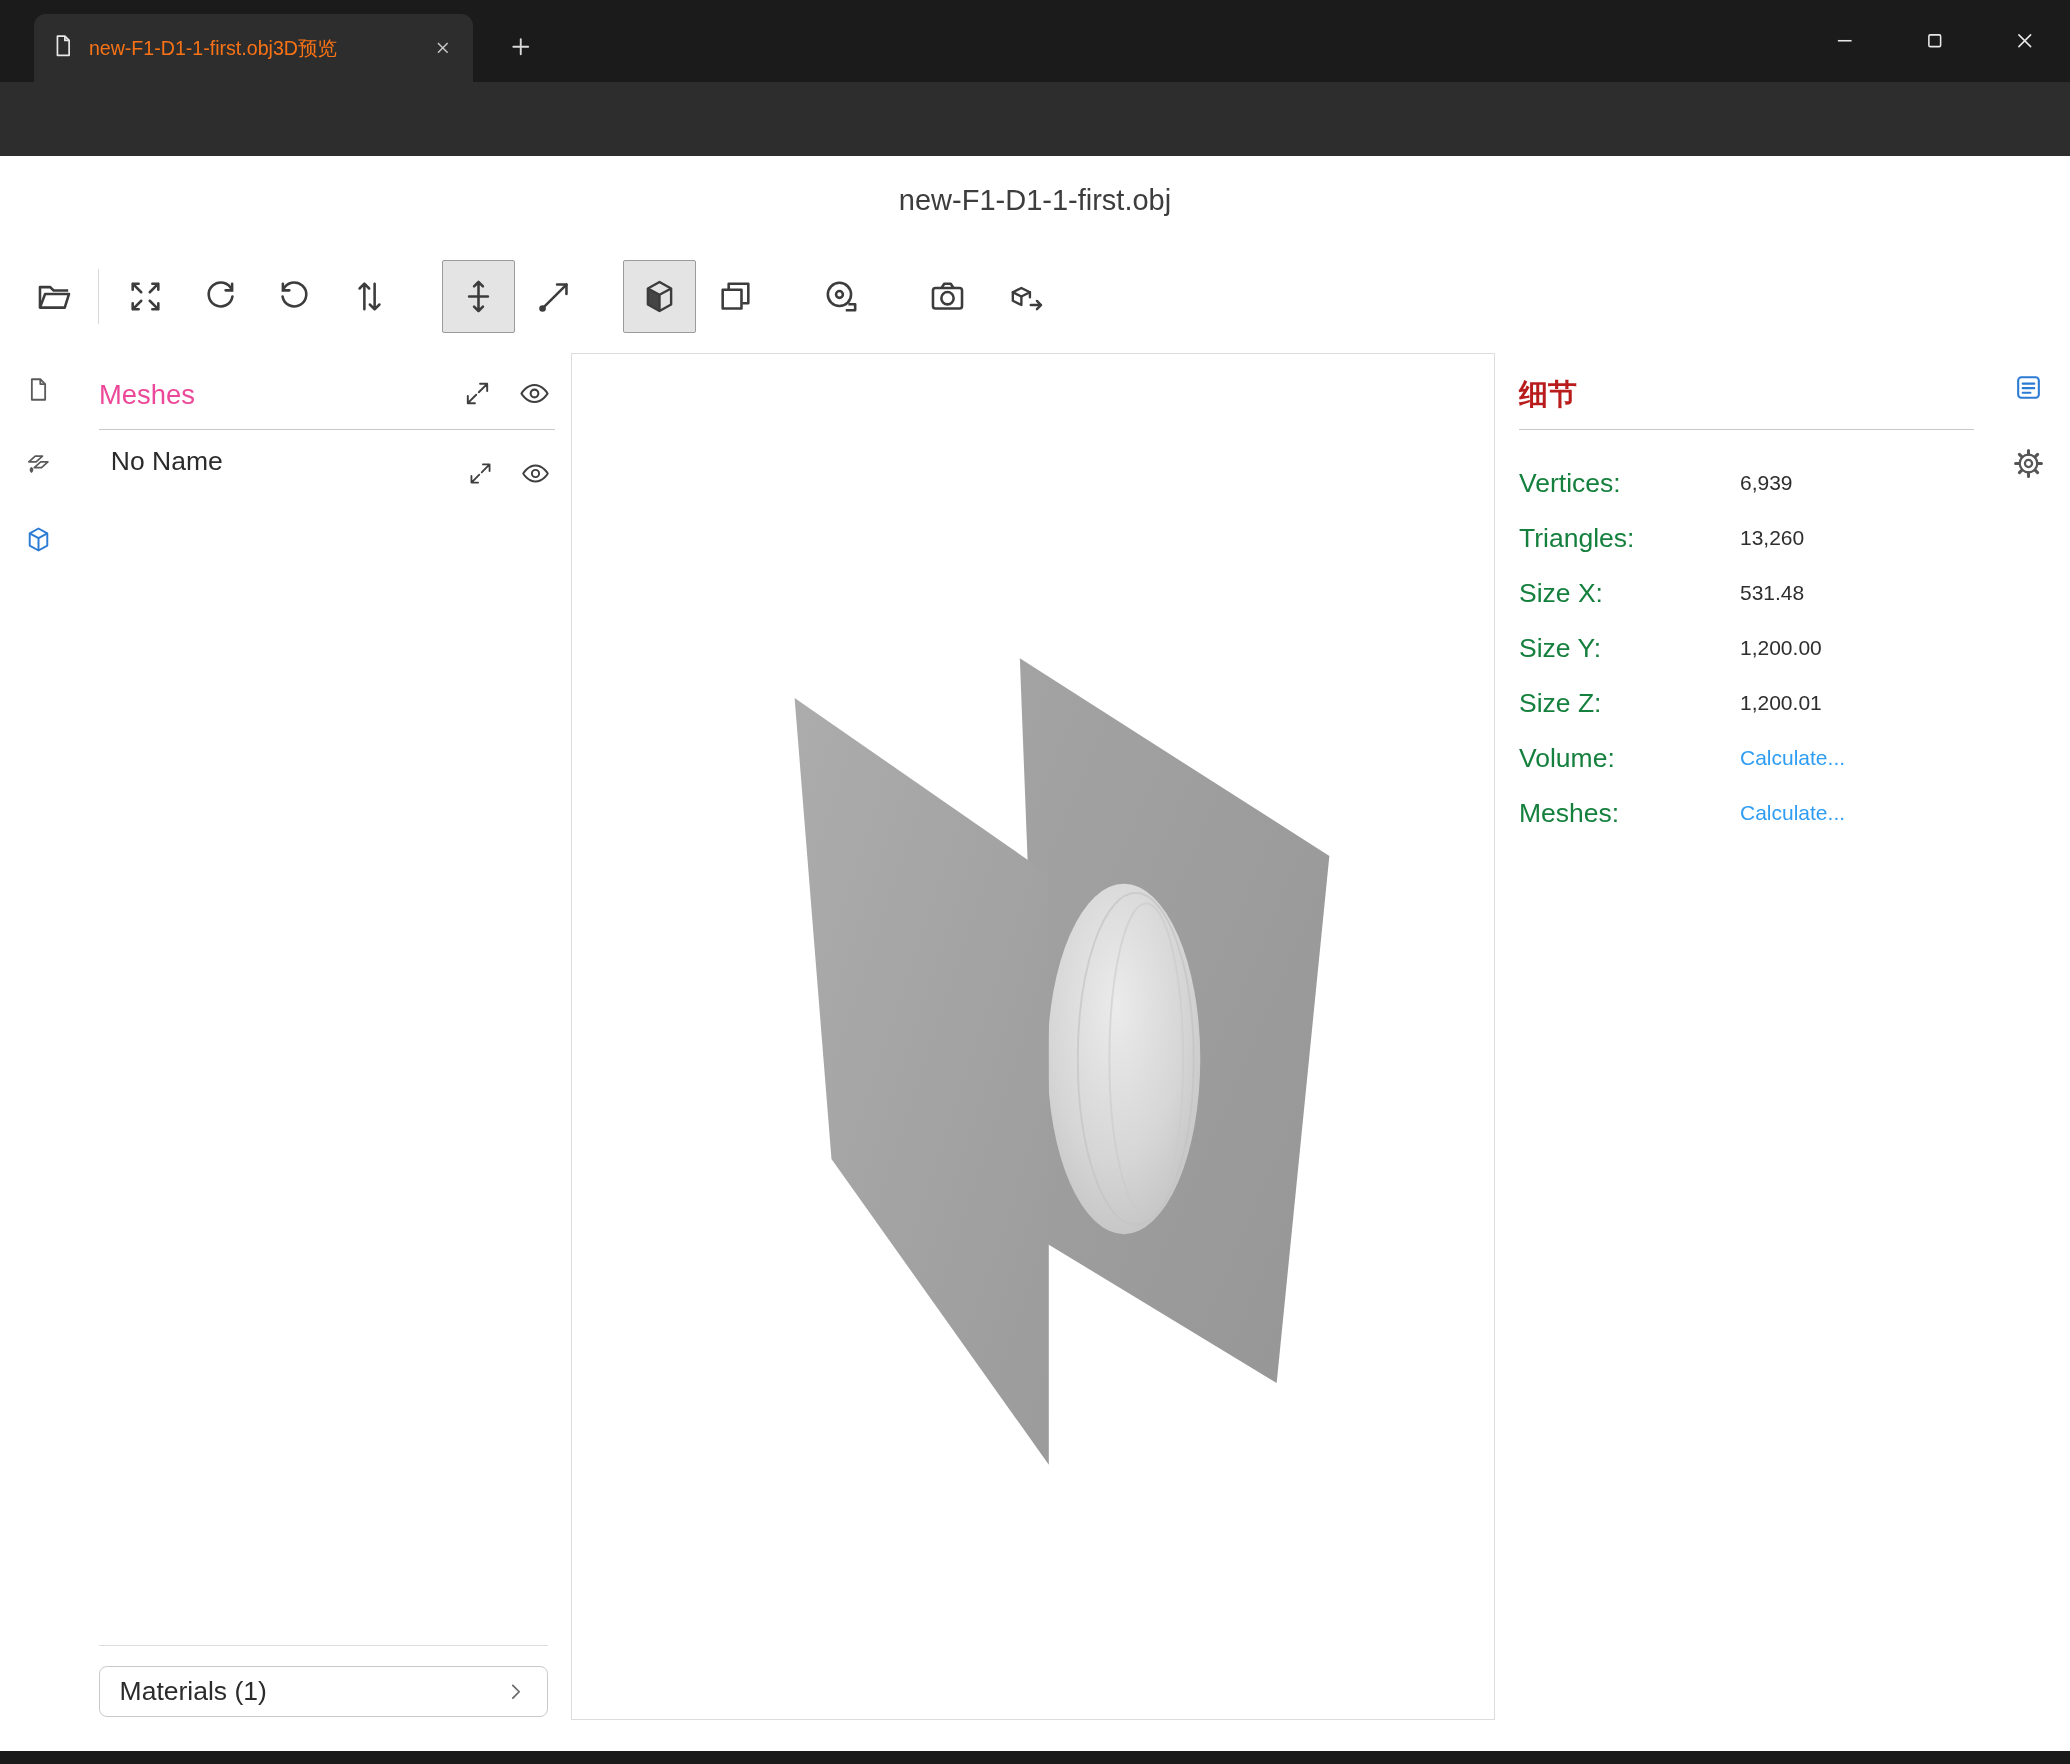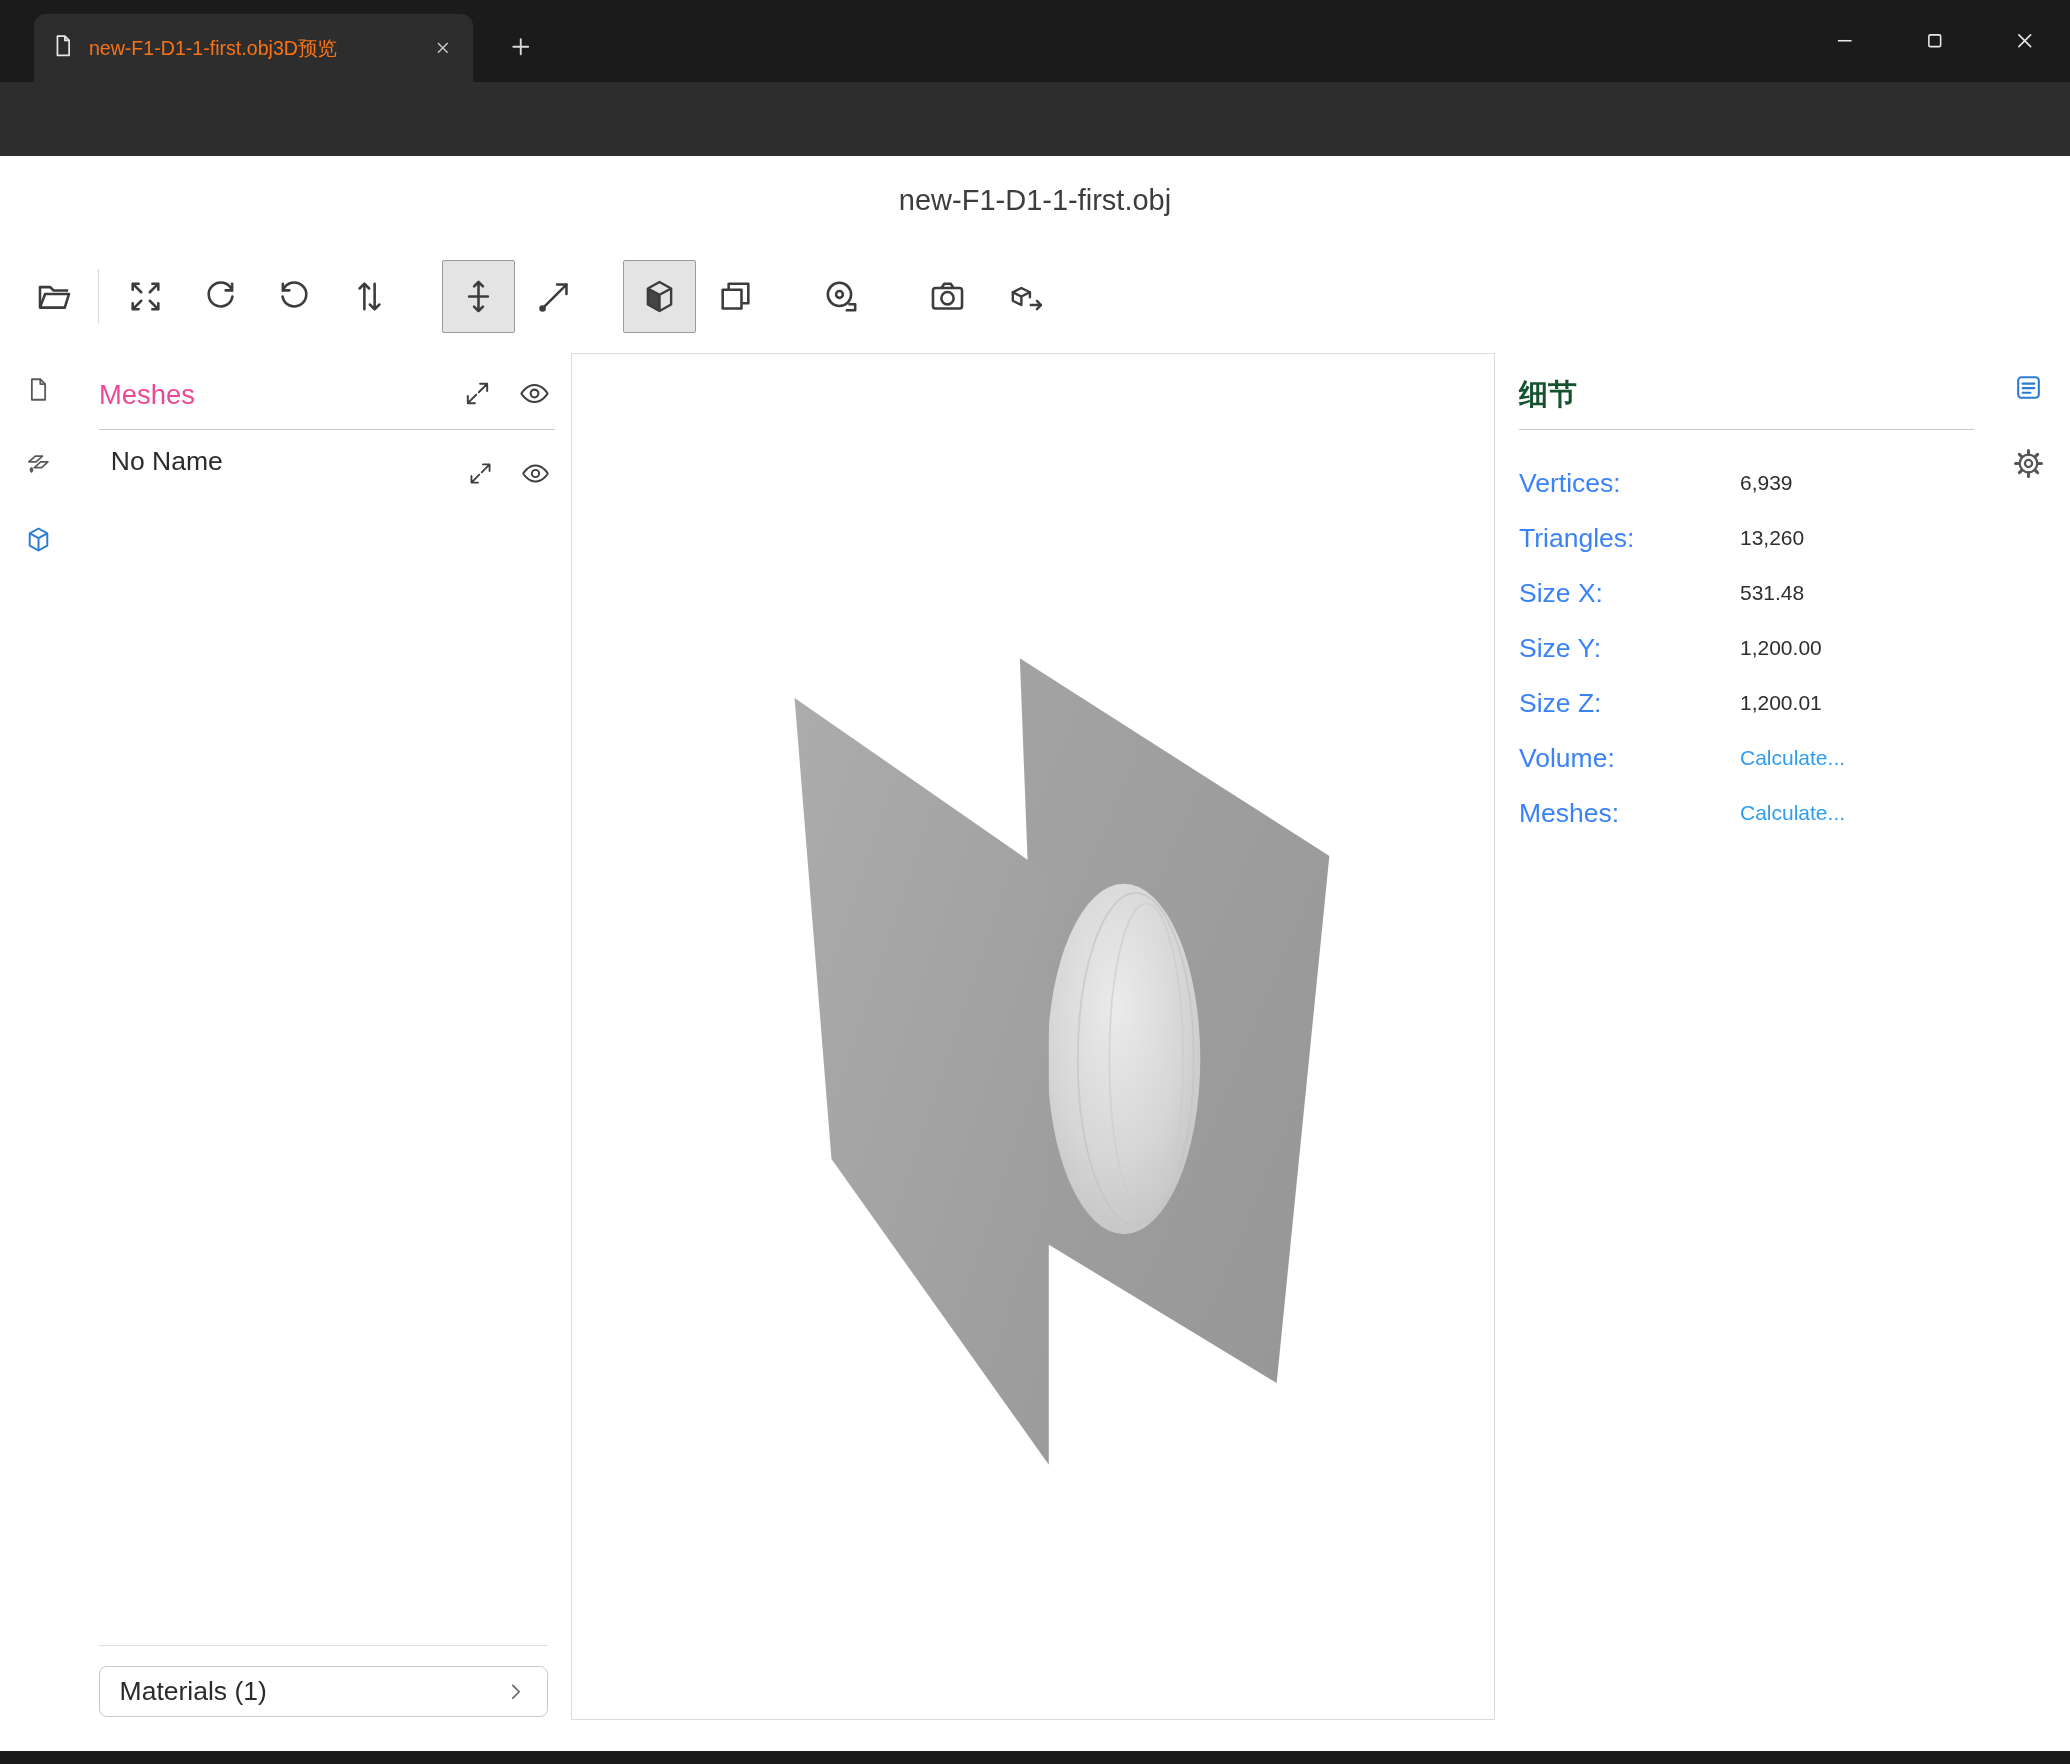--- a/index.html
+++ b/index.html
@@ -52,24 +52,24 @@
   .materials-divider{position:absolute;left:99px;top:1488px;width:449px;height:1px;background:#ddd}
   .materials-btn{position:absolute;left:99px;top:1509px;width:449px;height:51px;border:1px solid #c9c9c9;border-radius:7.8px;
                  display:flex;align-items:center;padding:0 19.6px;background:#fff}
   .materials-btn .mb-label{font-size:26.5px;color:#2b2b2b}
   .materials-btn .mb-chev{margin-left:auto;color:#6a6a6a;display:flex}
 
   .viewport{position:absolute;left:571px;top:196px;width:924px;height:1367px;border:1px solid #dcdcdc;background:#fff}
   .viewport svg{display:block;width:100%;height:100%}
 
   .details-panel{position:absolute;left:1519px;top:204px;width:455px}
-  .details-panel .panel-header .ph-title{font-size:29px;font-weight:700;color:#14532d}
+  .details-panel .panel-header .ph-title{font-size:29px;font-weight:700;color:#b91c1c}
   .drows{margin-top:25.5px}
   .drow{display:flex;align-items:center;height:55px}
-  .dlabel{width:221px;font-size:26.5px;color:#3b82f6}
+  .dlabel{width:221px;font-size:26.5px;color:#15803d}
   .dvalue{font-size:21px;color:#2e2e2e}
   .dvalue.link{color:#2e9df3}
 
   .right-strip-ic{position:absolute;left:2007px;width:43px;height:43px;display:flex;align-items:center;justify-content:center;color:#555}
   .right-strip-ic.active{color:#2b7bd4}
 
   .bottom-bar{position:absolute;left:0;top:1751px;width:2070px;height:13.7px;background:#1a1a1a}
 
   svg{flex-shrink:0}
 </style>

